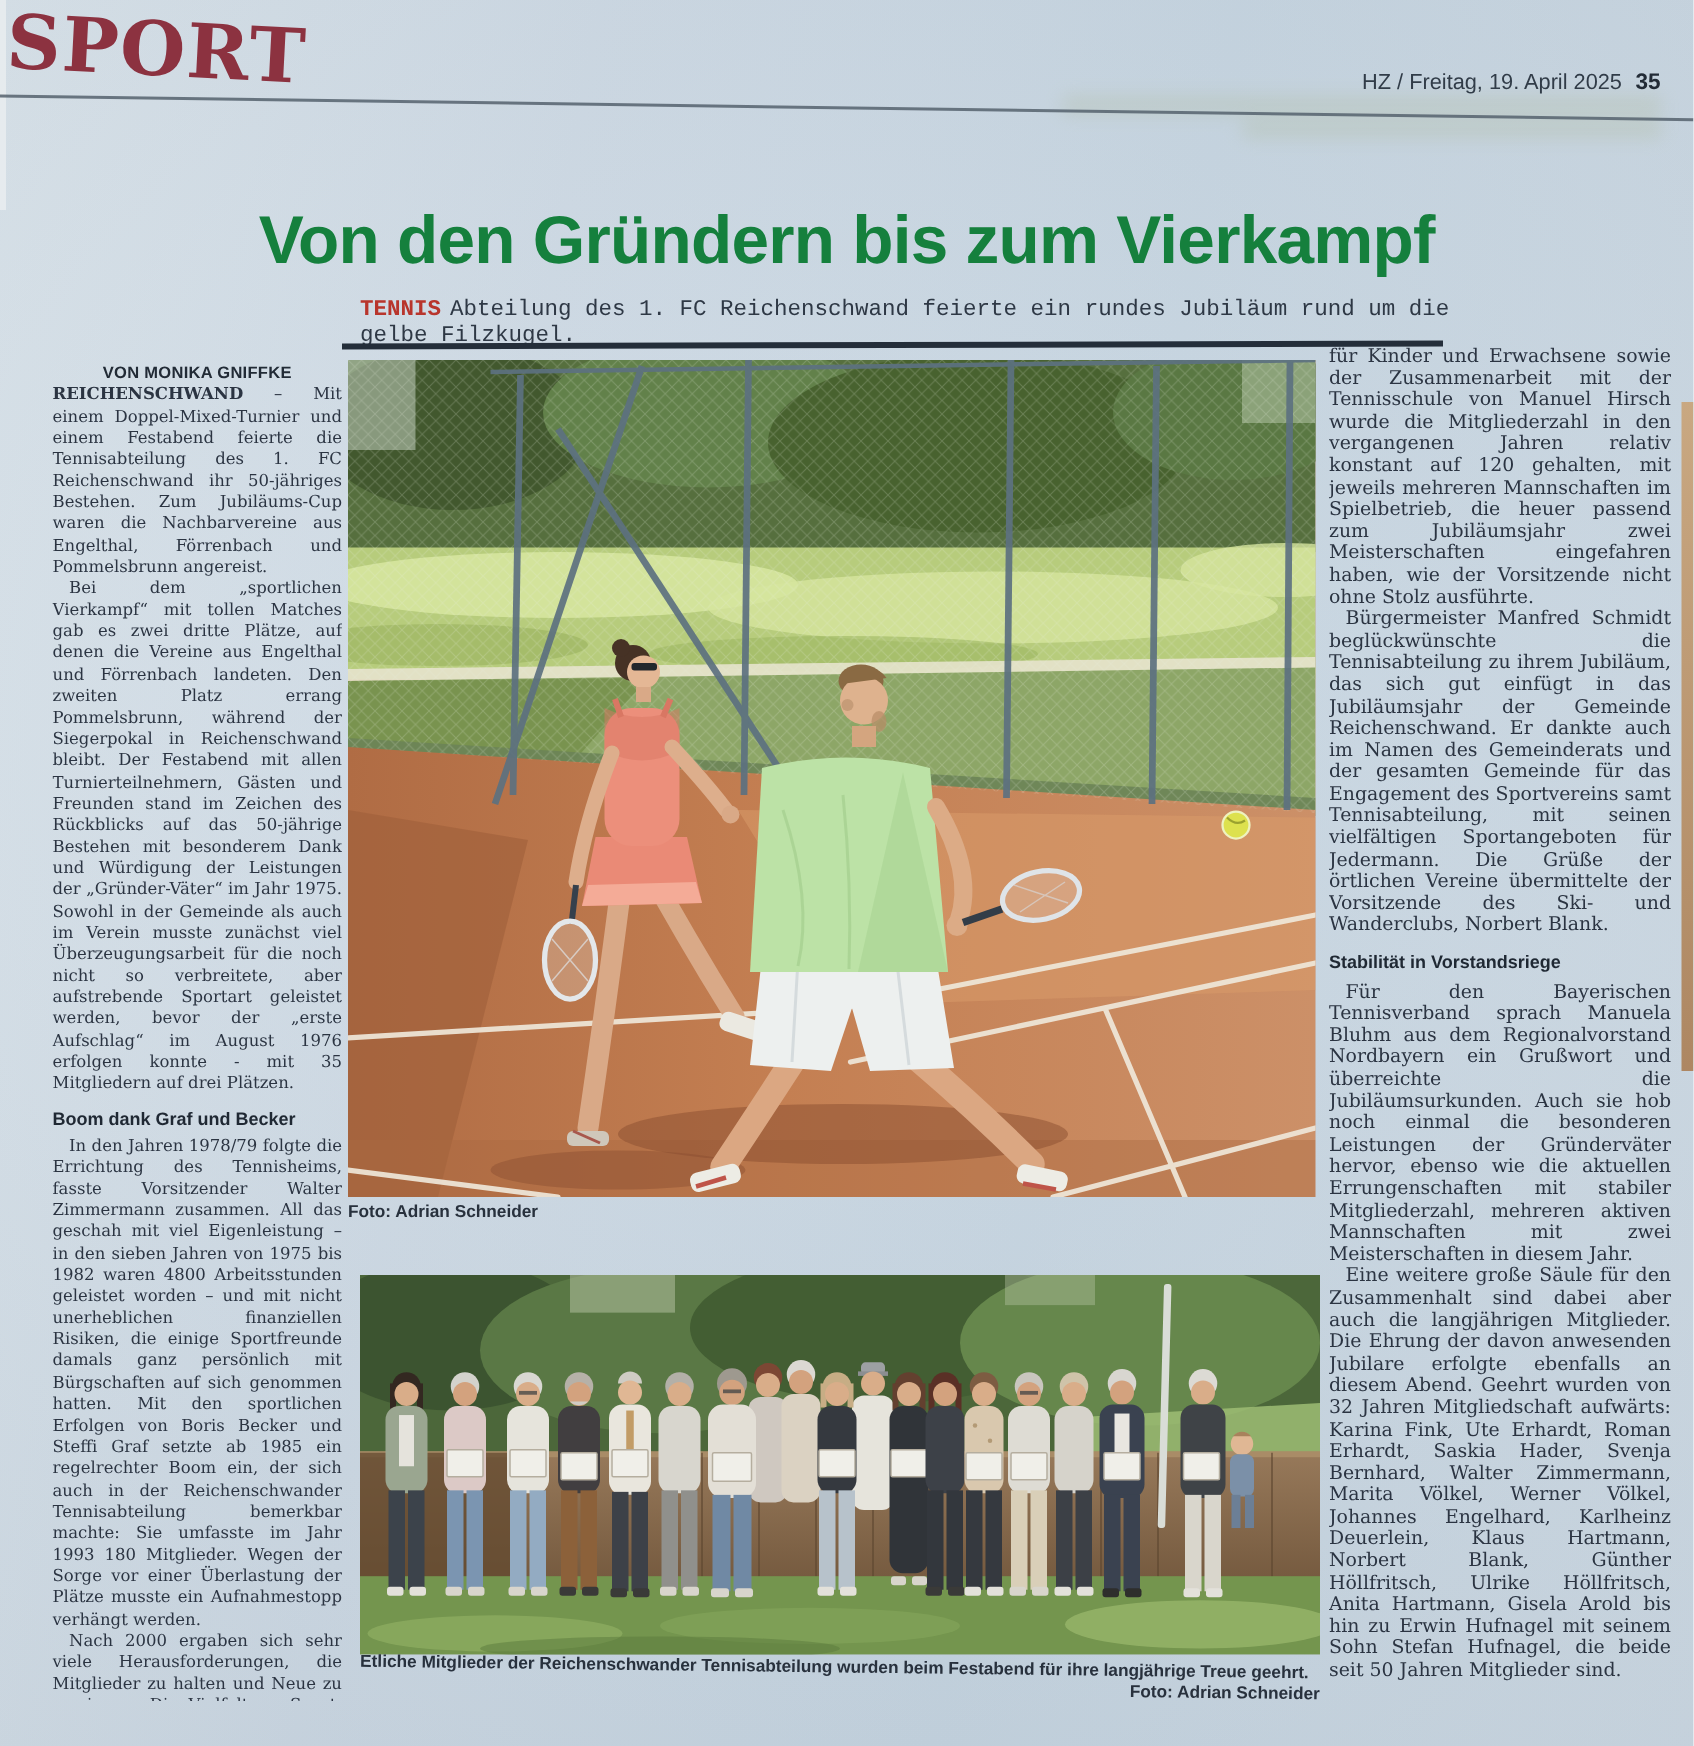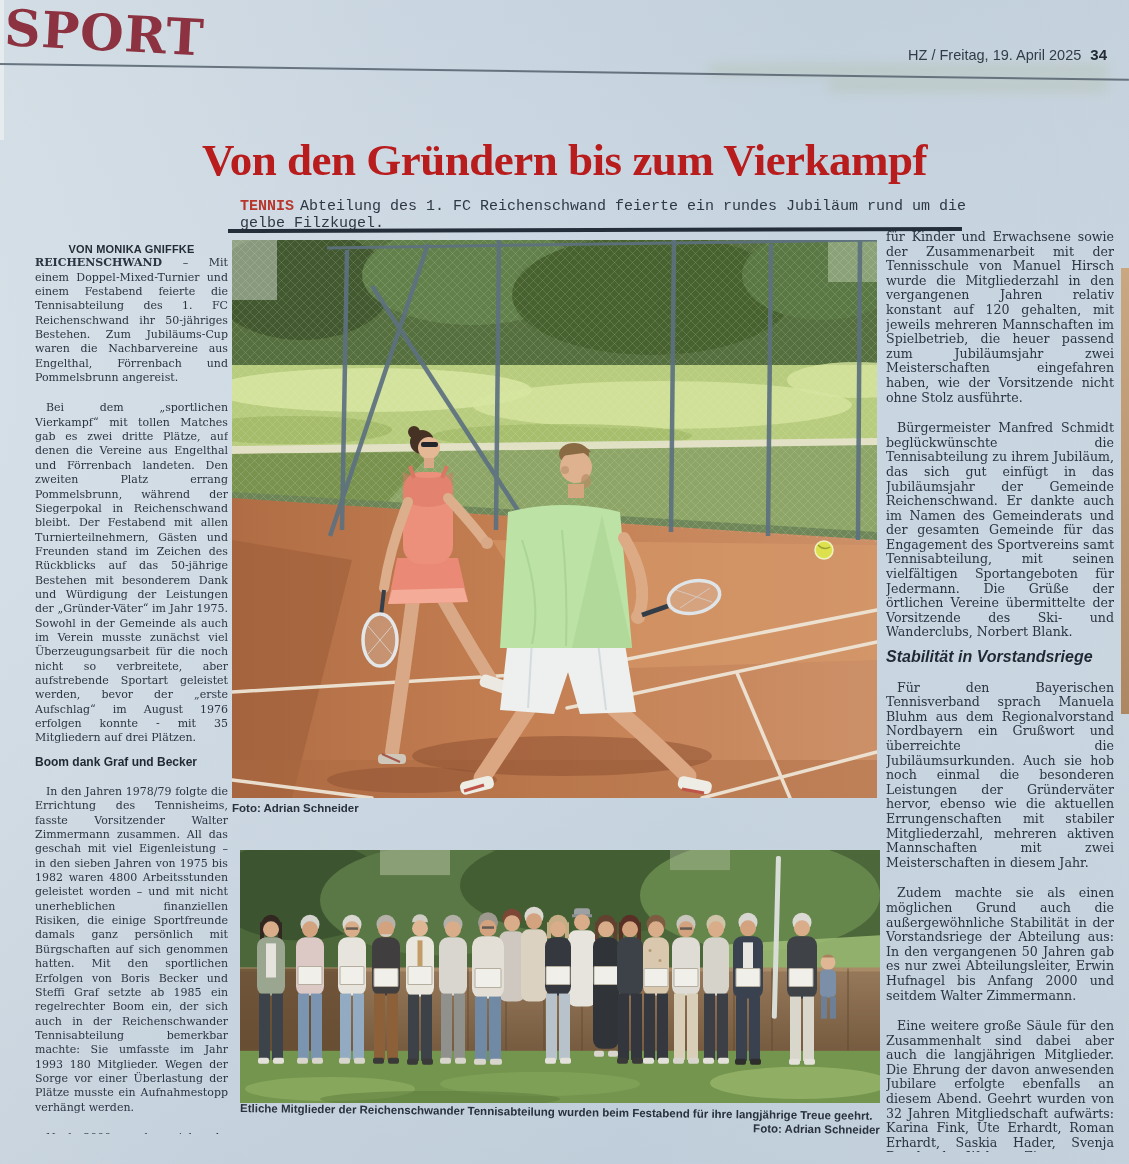--- a/index.html
+++ b/index.html
@@ -19,37 +19,37 @@
 
   .brand{position:absolute;left:6px;top:0px;font-family:"DejaVu Serif",serif;font-weight:bold;
     font-size:50px;letter-spacing:1px;color:#8c3240;transform:rotate(3deg);transform-origin:left top;line-height:1.1;}
   .hairline{position:absolute;left:0;top:63px;width:1129px;height:1.6px;background:#55616d;opacity:.85;
     transform:rotate(.8deg);transform-origin:left center;}
   .dateline{position:absolute;right:22px;top:46px;font-family:"Liberation Sans",sans-serif;
     font-size:14.5px;color:#313c48;}
   .dateline b{margin-left:9px;font-size:15px;color:#222b36;}
 
   .headline{position:absolute;left:0;top:104px;width:100%;text-align:center;
-    font-family:Liberation Serif, serif;font-weight:bold;font-size:45px;color:#b91c1c;letter-spacing:-.5px;}
+    font-family:Liberation Sans, sans-serif;font-weight:bold;font-size:45px;color:#15803d;letter-spacing:-.5px;}
   .kicker{position:absolute;left:240px;top:198px;width:760px;font-family:Liberation Mono, monospace;
     font-size:15px;color:#2e3845;}
   .kicker .klabel{color:#b8352c;font-weight:bold;margin-right:6px;}
   .heavyrule{position:absolute;left:228px;top:228px;width:734px;height:3.6px;background:#242e3a;
     transform:rotate(-.15deg);}
 
   .col{position:absolute;text-align:justify;overflow:hidden;}
   .col p{margin:0;}
-  .col p.ind{text-indent:11px;margin-top:16px;}
+  .col p.ind{text-indent:11px;}
   .col-left{left:35px;top:242px;width:193px;height:892px;font-size:11px;line-height:14.35px;}
   .col-right{left:886px;top:230px;width:228px;height:922px;font-size:12.6px;line-height:14.6px;}
   .byline{font-family:"Liberation Sans",sans-serif;font-weight:bold;font-size:11px;
     letter-spacing:.2px;color:#222b36;margin:0 0 9px 0;text-align:center;}
   .sub{font-family:"Liberation Sans",sans-serif;font-weight:bold;color:#1f2833;
     margin:9px 0 4px 0;text-align:left;font-size:12px;}
-  .col-right .sub{font-size:16px;margin:10px 0 5px 0;font-style:italic;}
+  .col-right .sub{font-size:12px;margin:10px 0 5px 0;}
 
   figure{margin:0;padding:0;}
   .photo1{position:absolute;left:232px;top:240px;width:645px;height:558px;}
   .photo2{position:absolute;left:240px;top:850px;width:640px;height:253px;}
   .photo1 svg,.photo2 svg{display:block;width:100%;height:100%;}
   .caption{font-family:"Liberation Sans",sans-serif;font-weight:bold;font-size:11.5px;color:#28313d;}
   .caption1{position:absolute;left:232px;top:802px;width:646px;display:flex;
     justify-content:space-between;align-items:flex-start;}
   .caption2{position:absolute;left:240px;top:1106px;width:640px;transform:rotate(.7deg);}
   .caption2 .credit{display:block;text-align:right;margin-top:2px;}
@@ -60,21 +60,21 @@
 <div class="vignette"></div>
 <div class="edge-l"></div>
 <div class="edge-r"></div>
 <div class="ghost">
     <i></i>
     <i></i>
   </div>
 
 <div class="brand">SPORT</div>
 <div class="hairline"></div>
-<div class="dateline"><span>HZ / Freitag, 19. April 2025</span><b>34</b></div>
+<div class="dateline"><span>HZ / Freitag, 19. April 2025</span><b>35</b></div>
 
 <h1 class="headline">Von den Gründern bis zum Vierkampf</h1>
 <div class="kicker"><span class="klabel">TENNIS</span><span>Abteilung des 1. FC Reichenschwand feierte ein rundes Jubiläum rund um die gelbe Filzkugel.</span></div>
 <div class="heavyrule"></div>
 
 <div class="col col-left">
   <p class="byline">VON MONIKA GNIFFKE</p>
   <p><b>REICHENSCHWAND</b><span> – </span><span>Mit einem Doppel-Mixed-Turnier und einem Festabend feierte die Tennisabteilung des 1. FC Reichenschwand ihr 50-jähriges Bestehen. Zum Jubiläums-Cup waren die Nachbarvereine aus Engelthal, Förrenbach und Pommelsbrunn angereist.</span></p>
   <p class="ind">Bei dem „sportlichen Vierkampf“ mit tollen Matches gab es zwei dritte Plätze, auf denen die Vereine aus Engelthal und Förrenbach landeten. Den zweiten Platz errang Pommelsbrunn, während der Siegerpokal in Reichenschwand bleibt. Der Festabend mit allen Turnierteilnehmern, Gästen und Freunden stand im Zeichen des Rückblicks auf das 50-jährige Bestehen mit besonderem Dank und Würdigung der Leistungen der „Gründer-Väter“ im Jahr 1975. Sowohl in der Gemeinde als auch im Verein musste zunächst viel Überzeugungsarbeit für die noch nicht so verbreitete, aber aufstrebende Sportart geleistet werden, bevor der „erste Aufschlag“ im August 1976 erfolgen konnte - mit 35 Mitgliedern auf drei Plätzen.</p>
   <h3 class="sub">Boom dank Graf und Becker</h3>
@@ -430,15 +430,14 @@
 <div class="caption caption2">
   <span>Etliche Mitglieder der Reichenschwander Tennisabteilung wurden beim Festabend für ihre langjährige Treue geehrt.</span>
   <span class="credit">Foto: Adrian Schneider</span>
 </div>
 
 <div class="col col-right">
   <p>für Kinder und Erwachsene sowie der Zusammenarbeit mit der Tennisschule von Manuel Hirsch wurde die Mitgliederzahl in den vergangenen Jahren relativ konstant auf 120 gehalten, mit jeweils mehreren Mannschaften im Spielbetrieb, die heuer passend zum Jubiläumsjahr zwei Meisterschaften eingefahren haben, wie der Vorsitzende nicht ohne Stolz ausführte.</p>
   <p class="ind">Bürgermeister Manfred Schmidt beglückwünschte die Tennisabteilung zu ihrem Jubiläum, das sich gut einfügt in das Jubiläumsjahr der Gemeinde Reichenschwand. Er dankte auch im Namen des Gemeinderats und der gesamten Gemeinde für das Engagement des Sportvereins samt Tennisabteilung, mit seinen vielfältigen Sportangeboten für Jedermann. Die Grüße der örtlichen Vereine übermittelte der Vorsitzende des Ski- und Wanderclubs, Norbert Blank.</p>
   <h3 class="sub">Stabilität in Vorstandsriege</h3>
   <p class="ind">Für den Bayerischen Tennisverband sprach Manuela Bluhm aus dem Regionalvorstand Nordbayern ein Grußwort und überreichte die Jubiläumsurkunden. Auch sie hob noch einmal die besonderen Leistungen der Gründerväter hervor, ebenso wie die aktuellen Errungenschaften mit stabiler Mitgliederzahl, mehreren aktiven Mannschaften mit zwei Meisterschaften in diesem Jahr.</p>
-  <p class="ind">Zudem machte sie als einen möglichen Grund auch die außergewöhnliche Stabilität in der Vorstandsriege der Abteilung aus: In den vergangenen 50 Jahren gab es nur zwei Abteilungsleiter, Erwin Hufnagel bis Anfang 2000 und seitdem Walter Zimmermann.</p>
   <p class="ind">Eine weitere große Säule für den Zusammenhalt sind dabei aber auch die langjährigen Mitglieder. Die Ehrung der davon anwesenden Jubilare erfolgte ebenfalls an diesem Abend. Geehrt wurden von 32 Jahren Mitgliedschaft aufwärts: Karina Fink, Ute Erhardt, Roman Erhardt, Saskia Hader, Svenja Bernhard, Walter Zimmermann, Marita Völkel, Werner Völkel, Johannes Engelhard, Karlheinz Deuerlein, Klaus Hartmann, Norbert Blank, Günther Höllfritsch, Ulrike Höllfritsch, Anita Hartmann, Gisela Arold bis hin zu Erwin Hufnagel mit seinem Sohn Stefan Hufnagel, die beide seit 50 Jahren Mitglieder sind.</p>
 </div>
 
 </body></html>

